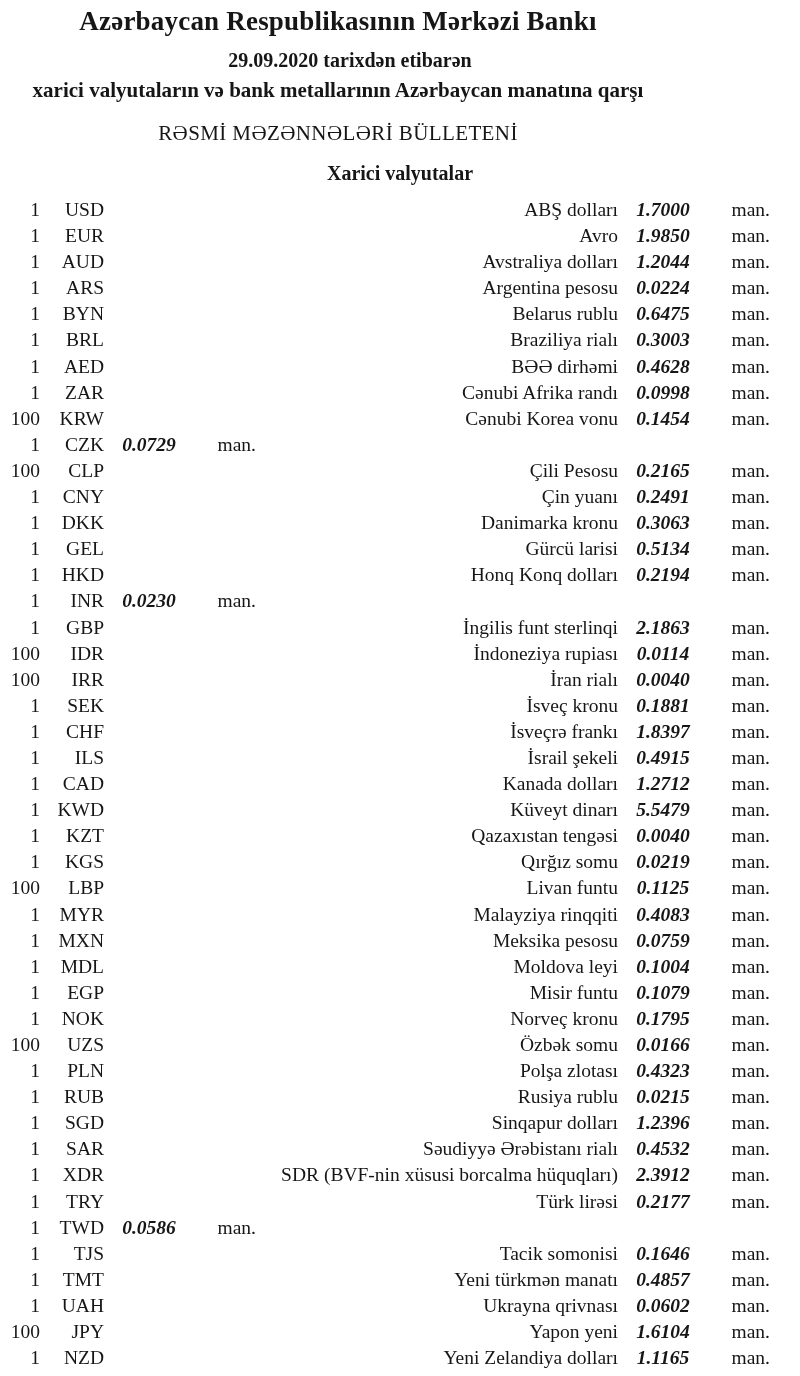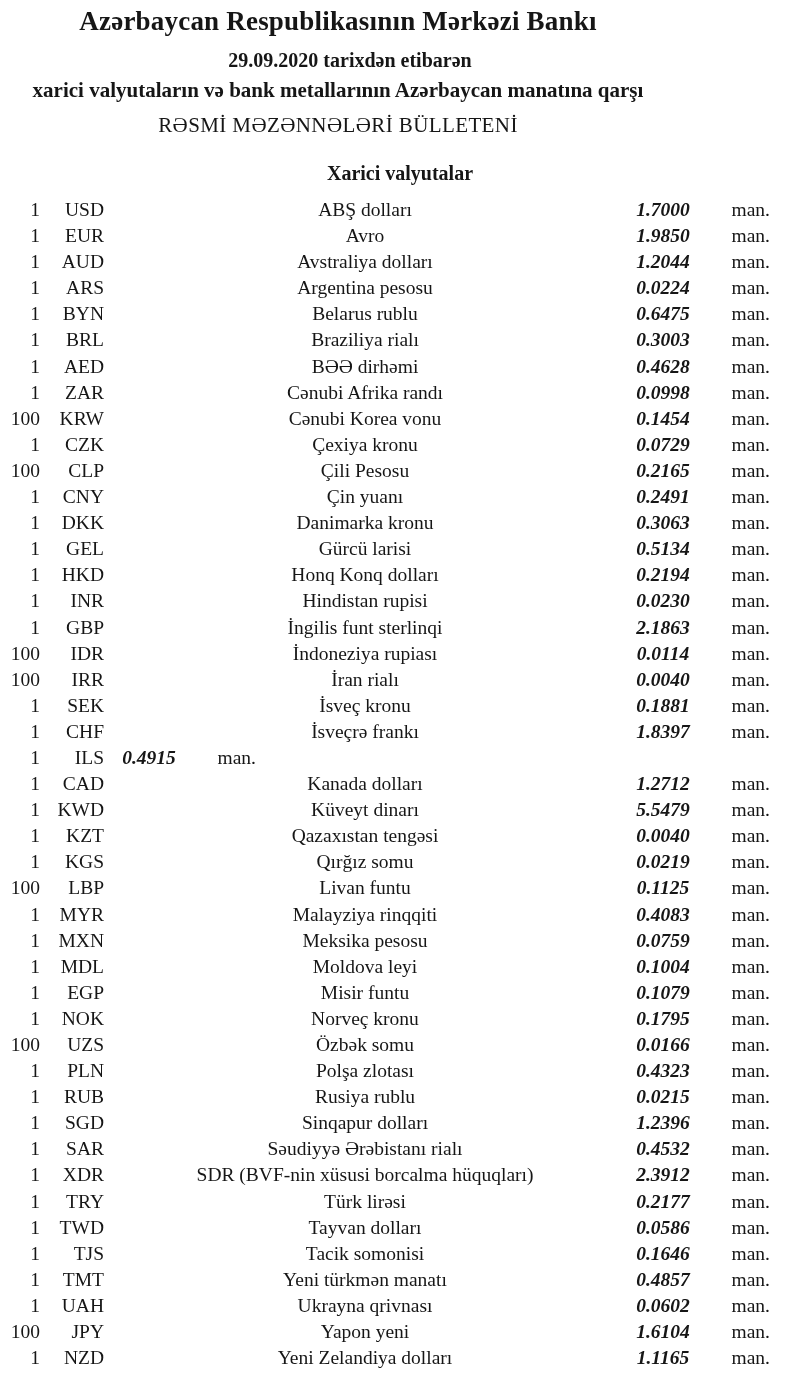--- a/index.html
+++ b/index.html
@@ -40,21 +40,21 @@
     padding-left: 24px;
   }
   .subtitle {
     font-size: 21px;
     font-weight: 700;
     margin-top: 6px;
   }
   .bulletin-title {
     font-size: 21px;
     font-weight: 400;
-    margin-top: 10px;
+    margin-top: 18px;
     letter-spacing: 0.4px;
   }
   .section-title {
     position: absolute;
     top: 162px;
     left: 0;
     width: 800px;
     text-align: center;
     font-size: 20px;
     font-weight: 700;
@@ -83,21 +83,21 @@
   .code {
     width: 60px;
     flex: none;
     margin-left: 4px;
     text-align: right;
   }
   .curname {
     flex: 1;
     margin-left: 8px;
     overflow: hidden;
-    text-align: center;
+    text-align: right;
   }
   .rate {
     width: 90px;
     flex: none;
     text-align: center;
     font-weight: 700;
     font-style: italic;
   }
   .unit {
     width: 45px;
@@ -179,21 +179,20 @@
       <div class="row">
         <span class="qty">100</span>
         <span class="code">KRW</span>
         <span class="curname">Cənubi Korea vonu</span>
         <span class="rate">0.1454</span>
         <span class="unit">man.</span>
       </div>
       <div class="row">
         <span class="qty">1</span>
         <span class="code">CZK</span>
-        <span class="curname">Çexiya kronu</span>
         <span class="rate">0.0729</span>
         <span class="unit">man.</span>
       </div>
       <div class="row">
         <span class="qty">100</span>
         <span class="code">CLP</span>
         <span class="curname">Çili Pesosu</span>
         <span class="rate">0.2165</span>
         <span class="unit">man.</span>
       </div>
@@ -221,21 +220,20 @@
       <div class="row">
         <span class="qty">1</span>
         <span class="code">HKD</span>
         <span class="curname">Honq Konq dolları</span>
         <span class="rate">0.2194</span>
         <span class="unit">man.</span>
       </div>
       <div class="row">
         <span class="qty">1</span>
         <span class="code">INR</span>
-        <span class="curname">Hindistan rupisi</span>
         <span class="rate">0.0230</span>
         <span class="unit">man.</span>
       </div>
       <div class="row">
         <span class="qty">1</span>
         <span class="code">GBP</span>
         <span class="curname">İngilis funt sterlinqi</span>
         <span class="rate">2.1863</span>
         <span class="unit">man.</span>
       </div>
@@ -263,20 +261,21 @@
       <div class="row">
         <span class="qty">1</span>
         <span class="code">CHF</span>
         <span class="curname">İsveçrə frankı</span>
         <span class="rate">1.8397</span>
         <span class="unit">man.</span>
       </div>
       <div class="row">
         <span class="qty">1</span>
         <span class="code">ILS</span>
+        <span class="curname">İsrail şekeli</span>
         <span class="rate">0.4915</span>
         <span class="unit">man.</span>
       </div>
       <div class="row">
         <span class="qty">1</span>
         <span class="code">CAD</span>
         <span class="curname">Kanada dolları</span>
         <span class="rate">1.2712</span>
         <span class="unit">man.</span>
       </div>
@@ -388,21 +387,20 @@
       <div class="row">
         <span class="qty">1</span>
         <span class="code">TRY</span>
         <span class="curname">Türk lirəsi</span>
         <span class="rate">0.2177</span>
         <span class="unit">man.</span>
       </div>
       <div class="row">
         <span class="qty">1</span>
         <span class="code">TWD</span>
-        <span class="curname">Tayvan dolları</span>
         <span class="rate">0.0586</span>
         <span class="unit">man.</span>
       </div>
       <div class="row">
         <span class="qty">1</span>
         <span class="code">TJS</span>
         <span class="curname">Tacik somonisi</span>
         <span class="rate">0.1646</span>
         <span class="unit">man.</span>
       </div>

